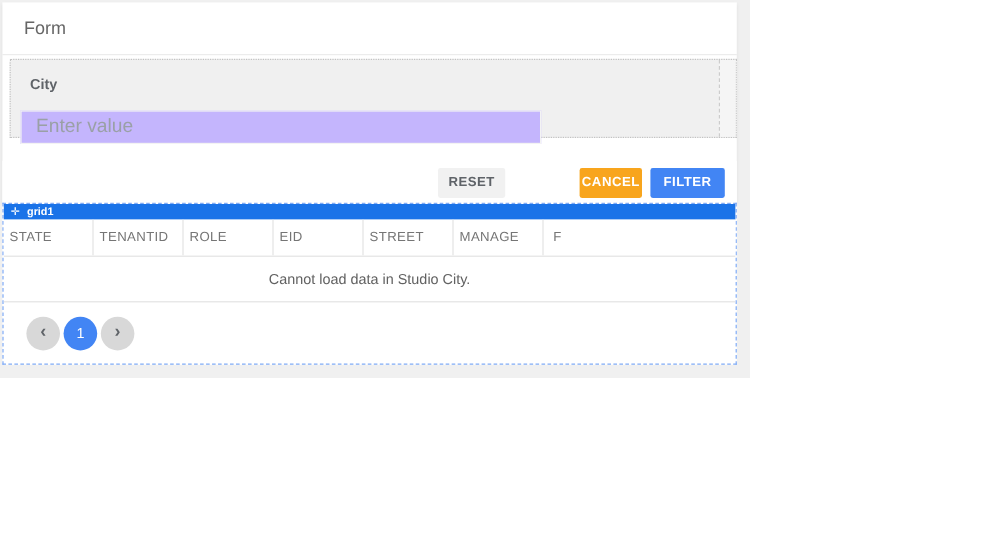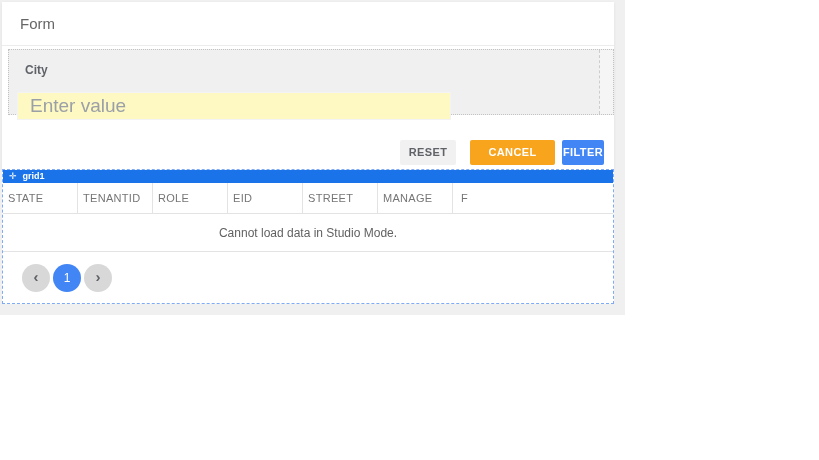--- a/index.html
+++ b/index.html
@@ -11,29 +11,29 @@
 
   
   .form-widget { position: absolute; left: 2px; top: 2px; width: 612px; height: 168px; background: #ffffff; box-shadow: 0 1px 3px rgba(0,0,0,0.07); }
   .form-title-row { position: absolute; left: 0; top: 0; width: 100%; height: 44px; border-bottom: 1px solid #ececec; display: flex; align-items: center; padding-left: 18px; }
   .form-title { font-size: 15px; color: #666666; }
 
   
   .form-dropzone { position: absolute; left: 6px; top: 47px; width: 606px; height: 66px; border: 1px dotted #c2c2c2; background: #f0f0f0; }
   .dropzone-right-strip { position: absolute; right: 0; top: 0; width: 14px; height: 100%; background: #f5f5f5; border-left: 1px dashed #cccccc; }
   .field-label { position: absolute; left: 16px; top: 13px; font-size: 12px; font-weight: 700; color: #5f6368; }
-  .field-input { position: absolute; left: 8px; top: 42px; width: 434px; height: 28px; background: #fef9c3; border: 1px solid #f3f3f3; padding: 0 12px; font-size: 19px; color: #333; outline: none; font-family: "Liberation Sans", sans-serif; }
+  .field-input { position: absolute; left: 8px; top: 42px; width: 434px; height: 28px; background: #c4b5fd; border: 1px solid #f3f3f3; padding: 0 12px; font-size: 16px; color: #333; outline: none; font-family: "Liberation Sans", sans-serif; }
   .field-input::placeholder { color: #9aa0a6; }
 
   
   .button-row { position: absolute; left: 0; top: 132px; width: 100%; height: 36px; background: #ffffff; display: flex; align-items: center; justify-content: flex-end; padding-right: 10px; }
   .btn { height: 25px; border: none; border-radius: 2px; font-size: 11px; font-weight: 700; letter-spacing: 0.4px; cursor: pointer; font-family: "Liberation Sans", sans-serif; display: inline-flex; align-items: center; justify-content: center; }
   .btn-reset { width: 56px; background: #f1f1f1; color: #5f6368; margin-right: 14px; }
-  .btn-cancel { width: 85px; background: #f8a51d; color: #ffffff; margin-right: 7px; }
-  .btn-filter { width: 42px; background: #4285f4; color: #ffffff; }
+  .btn-cancel { width: 52px; background: #f8a51d; color: #ffffff; margin-right: 7px; margin-left: 48px; }
+  .btn-filter { width: 62px; background: #4285f4; color: #ffffff; }
 
   
   .grid-widget { position: absolute; left: 2px; top: 169px; width: 612px; height: 135px; background: #ffffff; border: 1px dashed #7faaf5; overflow: hidden; }
   .grid-titlebar { position: absolute; left: 0; top: 0; width: 100%; height: 13px; background: #1a73e8; color: #ffffff; display: flex; align-items: center; padding-left: 6px; }
   .grid-move-icon { font-size: 9px; line-height: 13px; margin-right: 6px; }
   .grid-widget-label { font-size: 9px; font-weight: 600; line-height: 13px; }
   .grid-header { position: absolute; left: 0; top: 13px; width: 100%; height: 31px; display: flex; border-bottom: 1px solid #e3e3e3; overflow: hidden; background: #ffffff; }
   .grid-col { flex: 0 0 75px; width: 75px; border-right: 1px solid #e3e3e3; font-size: 11px; color: #757575; letter-spacing: 0.3px; line-height: 30px; padding-left: 5px; white-space: nowrap; overflow: hidden; }
   .grid-col:last-child { padding-left: 8px; border-right: none; }
   .grid-message-row { position: absolute; left: 0; top: 44px; width: 100%; height: 38px; display: flex; align-items: center; justify-content: center; border-bottom: 1px solid #e3e3e3; }
@@ -78,21 +78,21 @@
         <div class="grid-col">STATE</div>
         <div class="grid-col">TENANTID</div>
         <div class="grid-col">ROLE</div>
         <div class="grid-col">EID</div>
         <div class="grid-col">STREET</div>
         <div class="grid-col">MANAGE</div>
         <div class="grid-col">F</div>
       </div>
 
       <div class="grid-message-row">
-        <span class="grid-message">Cannot load data in Studio Mode.</span>
+        <span class="grid-message">Cannot load data in Studio City.</span>
       </div>
 
       <div class="grid-pagination">
         <button class="page-circle gray">
           <span class="chevron">‹</span>
         </button>
         <button class="page-circle blue">1</button>
         <button class="page-circle gray">
           <span class="chevron">›</span>
         </button>

